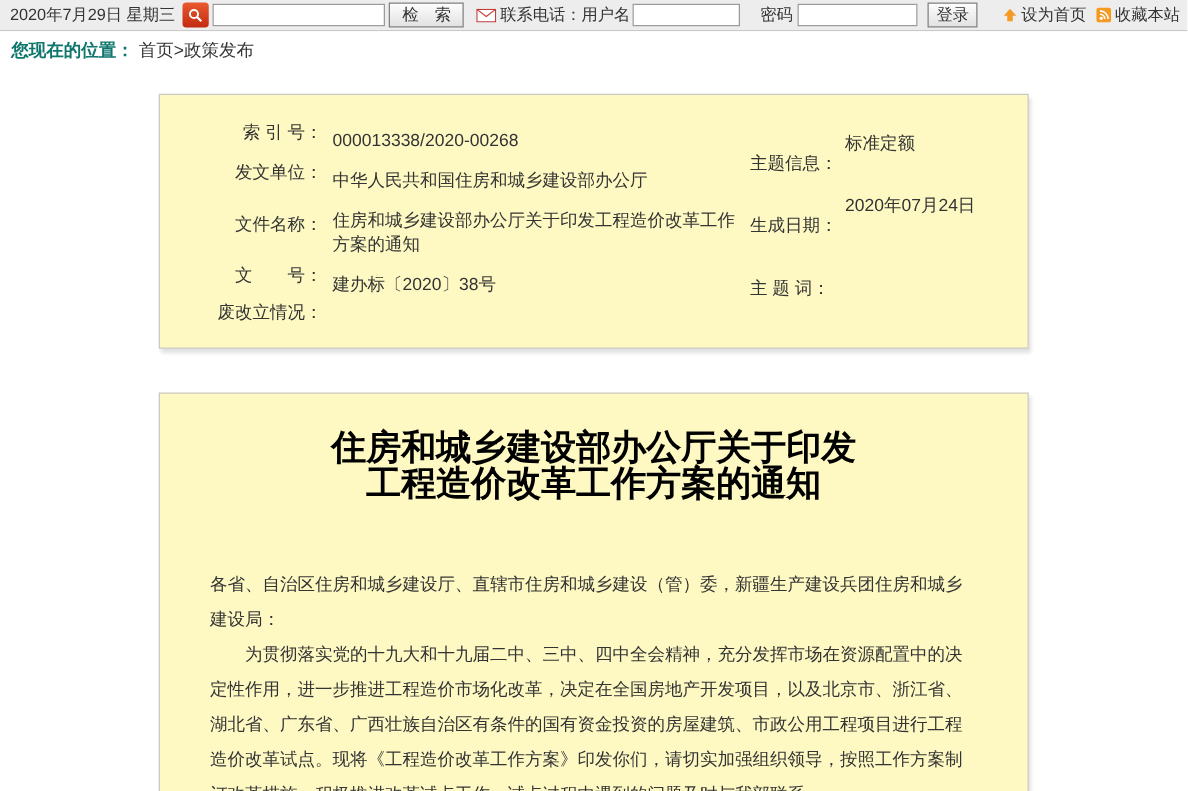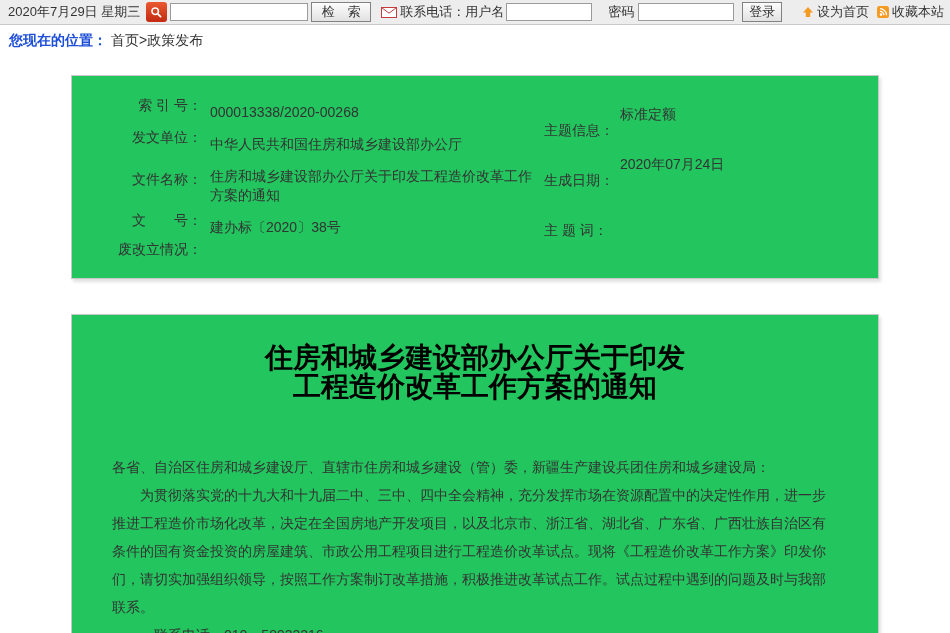--- a/index.html
+++ b/index.html
@@ -25,26 +25,26 @@
   .lbl-pass { margin:0 4px 0 16px; }
   .inp-pass { width:96px; }
   .btn-login { width:40px; margin-left:8px; }
   .tb-right { margin-left:auto; display:flex; align-items:center; }
   .tb-link { display:flex; align-items:center; cursor:pointer; margin-left:8px; color:#333;text-align:center; }
   .tb-link svg { margin-right:3px; }
 
   
   .breadcrumb { height:31px; display:flex; align-items:center; padding:0 9px;
             font-size:14px; background:#fff; }
-  .breadcrumb .prefix { color:#1d4ed8; font-weight:bold; }
+  .breadcrumb .prefix { color:#0f766e; font-weight:bold; }
   .breadcrumb .path { color:#333; margin-left:4px; cursor:pointer; }
 
   
   .page { padding-top:19px; }
-  .box { width:808px; margin:0 auto; background:#22c55e; border:1px solid #c9c9c9;
+  .box { width:696px; margin:0 auto; background:#fef9c3; border:1px solid #c9c9c9;
          box-shadow:2px 3px 3px rgba(0,0,0,0.12); }
 
   
   .meta-box { display:flex; padding:14px 0 16px 0; font-size:14px; }
   .meta-left { width:472px; }
   .meta-right { flex:1; }
   .mrow { display:flex; align-items:center; min-height:25px; }
   .mrow.tall { min-height:44px; }
   .mrow .lbl { width:130px; text-align:right; white-space:pre; flex:0 0 auto; }
   .mrow .val { padding-left:8px; line-height:19px; max-width:340px;margin-top:13px; }

